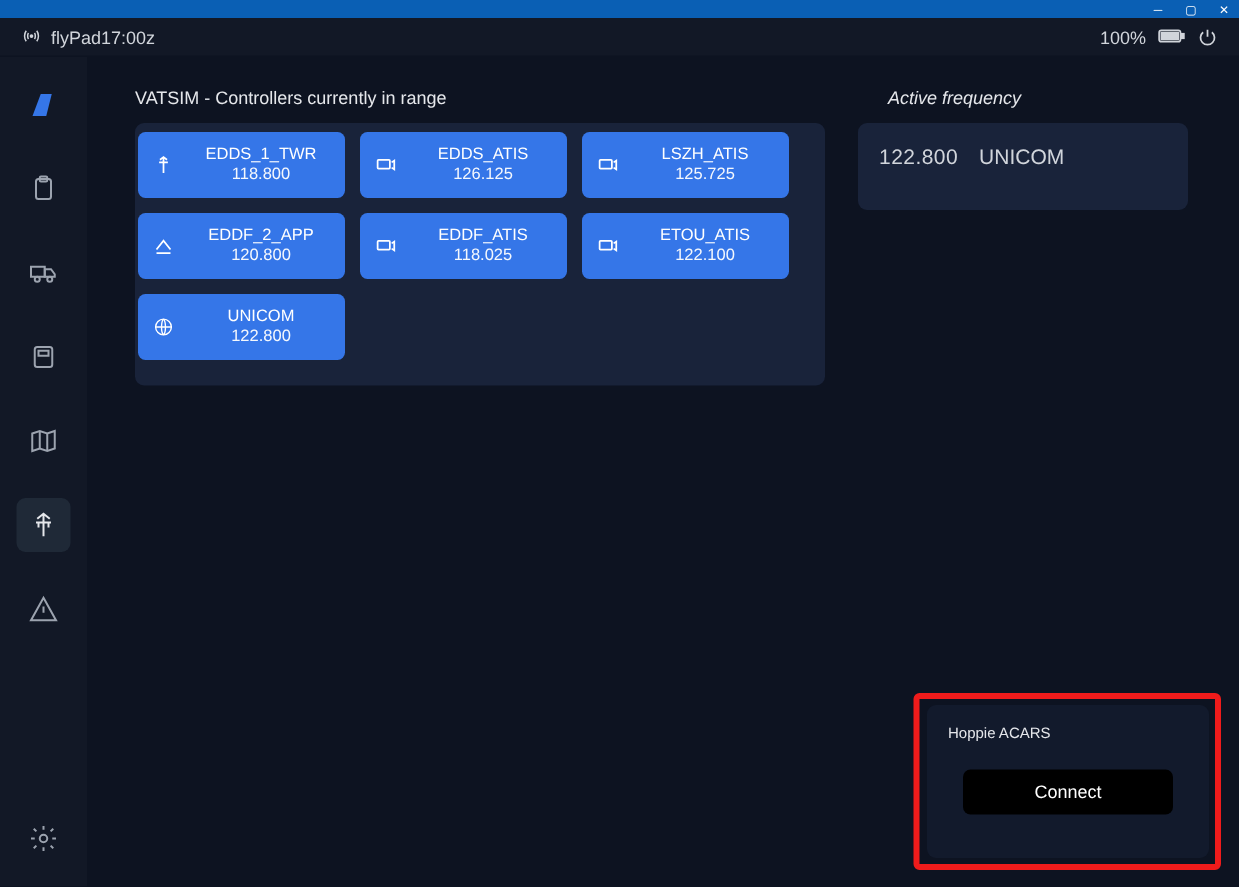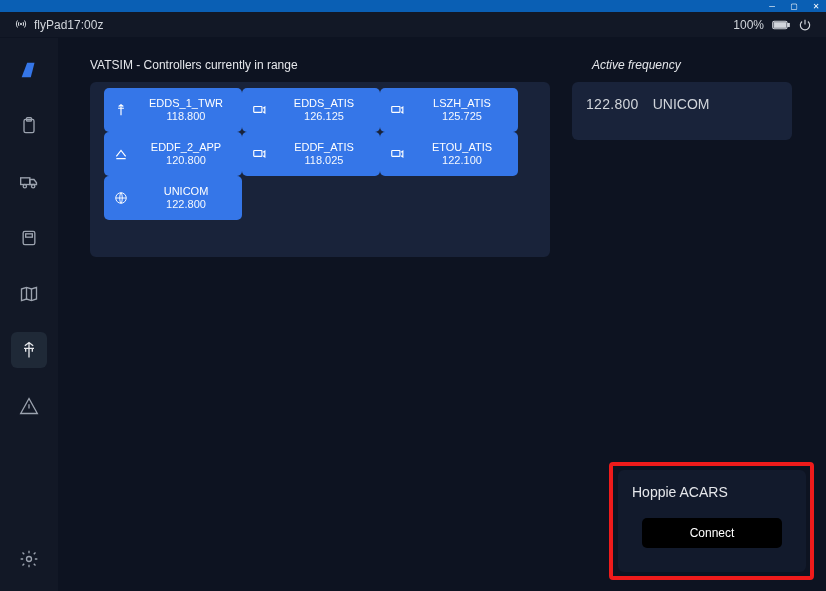--- a/index.html
+++ b/index.html
@@ -29,21 +29,21 @@
     background: #121826;
     display: flex;
     align-items: center;
     padding: 0 14px;
     font-size: 12px;
     color: #d1d5db;
     border-bottom: 1px solid #0d1321;
   }
   .statusbar .left { display:flex; align-items:flex-start; gap:6px; }
   .statusbar .center { flex:1; text-align:left; }
-  .statusbar .right { display:flex; align-items:center; gap:8px; }
+  .statusbar .right { display:flex; gap:8px; }
   .statusbar svg { display:block; }
 
   
   .mainrow { display:flex; height: calc(591px - 12px - 26px); }
   .sidebar {
     width: 58px;
     background: #121826;
     display: flex;
     flex-direction: column;
     align-items: center;
@@ -67,25 +67,26 @@
   }
   .section-title {
     position:absolute;
     font-size: 12px; color:#e5e7eb;
     font-weight: 400;
   }
   .title-controllers { left:90px; top:58px; }
   .title-active { left:592px; top:58px;font-style:italic; }
   .controllers-grid {
     position:absolute;
-    left: 104px; top: 88px;
+    left: 92px; top: 88px;
     width: 435px;
     display:grid;
     grid-template-columns: repeat(3, 138px);
     grid-auto-rows: 44px;
+    gap: 10px;
   }
   .ctl {
     background:#3576e8;
     border-radius:5px;
     display:flex;
     align-items:center;
     padding:0 8px;
     gap:8px;
     color:#fff;
     font-size:11px;
@@ -114,21 +115,21 @@
   .active-freq-row .freqval { letter-spacing:.3px; }
 
   .hoppie-box {
     position:absolute;
     left:618px; top:470px;
     width:188px; height:102px;
     background:#121a2c;
     border-radius:6px;
     padding:14px 14px;
   }
-  .hoppie-title { font-size:14px; color:#e5e7eb; margin-bottom:18px; }
+  .hoppie-title { font-size:10px; color:#e5e7eb; margin-bottom:18px; }
   .connect-btn {
     width:140px; height:30px;
     margin: 0 auto;
     background:#000000;
     border-radius:5px;
     display:flex; align-items:center; justify-content:center;
     color:#fff; font-size:12px;
     cursor:pointer;
   }
   .highlight-rect {

